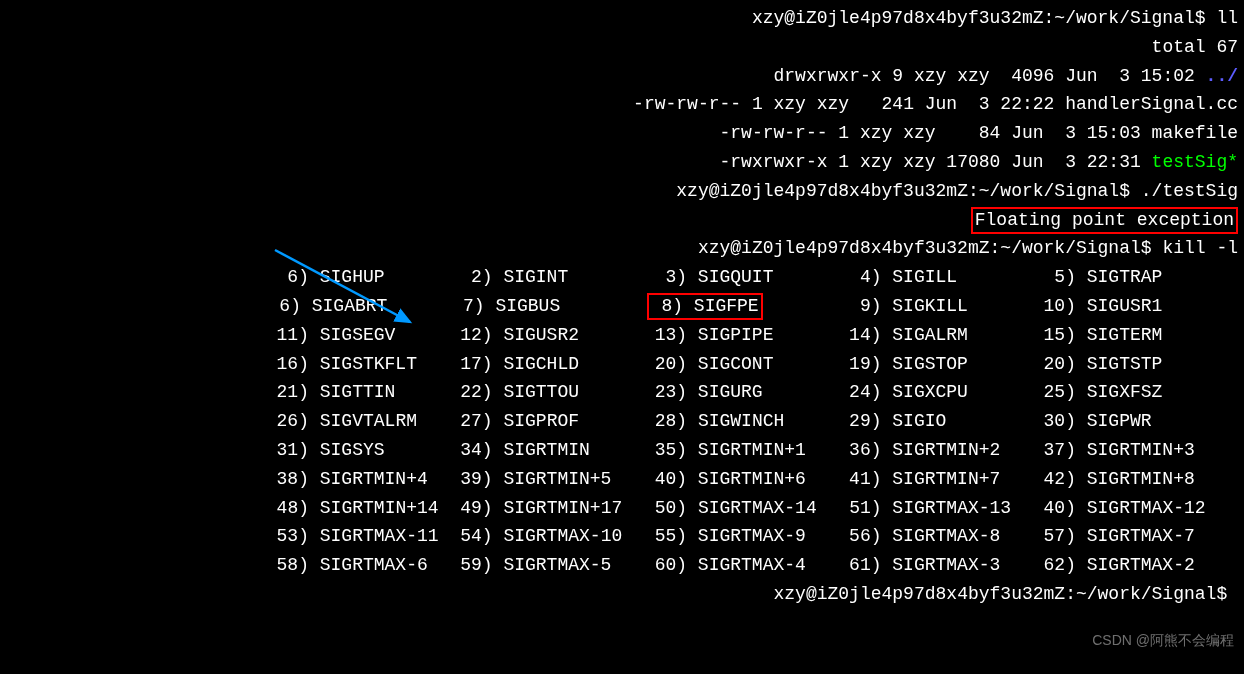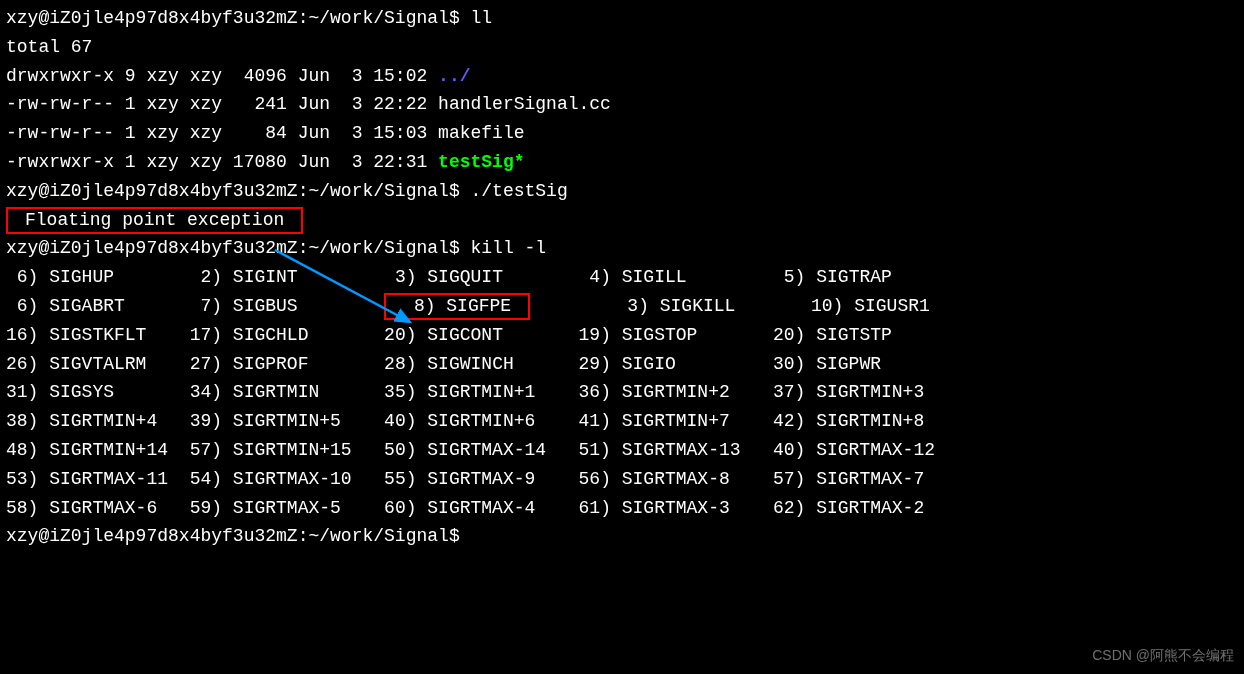--- a/index.html
+++ b/index.html
@@ -9,69 +9,71 @@
     color: #ffffff;
     font-family: "Consolas", "Courier New", monospace;
     font-size: 18px;
     line-height: 1.6;
     width: 1244px;
     height: 674px;
     box-sizing: border-box;
     position: relative;
     overflow: hidden;
   }
-  .line { white-space: pre; }
+  .line { white-space: pre; text-align: right; }
   .prompt-user { color: #ffffff; }
   .path { color: #ffffff; }
   .dir { color: #5c5cff; font-weight: bold; }
-  .exec { color: #00ff00; font-weight: bold; }
+  .exec { color: #00ff00; font-weight: normal; }
   .red-box {
     border: 2px solid #ff0000;
-    padding: 0 17px;
+    padding: 0 2px;
     display: inline-block;
     line-height: 1.3;
   }
   .signal-table {
     white-space: pre;
   }
   .arrow-svg {
     position: absolute;
     left: 270px;
     top: 240px;
     pointer-events: none;
   }
   .watermark {
     position: absolute;
     right: 10px;
-    bottom: 8px;
+    bottom: 23px;
     color: rgba(200,200,200,0.55);
     font-family: sans-serif;
     font-size: 14px;
   }
 </style>
 </head>
 <body>
 
 <div id="terminal">
     <div class="line"><span class="prompt-user">xzy@iZ0jle4p97d8x4byf3u32mZ</span><span class="path">:~/work/Signal$</span> <span>ll</span></div>
     <div class="line">total 67</div>
     <div class="line">drwxrwxr-x 9 xzy xzy  4096 Jun  3 15:02 <span class="dir">../</span></div>
     <div class="line">-rw-rw-r-- 1 xzy xzy   241 Jun  3 22:22 <span>handlerSignal.cc</span></div>
     <div class="line">-rw-rw-r-- 1 xzy xzy    84 Jun  3 15:03 <span>makefile</span></div>
     <div class="line">-rwxrwxr-x 1 xzy xzy 17080 Jun  3 22:31 <span class="exec">testSig*</span></div>
     <div class="line"><span class="prompt-user">xzy@iZ0jle4p97d8x4byf3u32mZ</span><span class="path">:~/work/Signal$</span> <span>./testSig</span></div>
     <div class="line"><span class="red-box">Floating point exception</span></div>
     <div class="line"><span class="prompt-user">xzy@iZ0jle4p97d8x4byf3u32mZ</span><span class="path">:~/work/Signal$</span> <span>kill -l</span></div>
     <div class="line signal-table"><span> 6) SIGHUP</span>       <span> 2) SIGINT</span>        <span> 3) SIGQUIT</span>       <span> 4) SIGILL</span>        <span> 5) SIGTRAP</span>       </div>
-    <div class="line signal-table"><span> 6) SIGABRT</span>      <span> 7) SIGBUS</span>        <span class="red-box"> 8) SIGFPE</span>        <span> 3) SIGKILL</span>       <span>10) SIGUSR1</span>       </div>
+    <div class="line signal-table"><span> 6) SIGABRT</span>      <span> 7) SIGBUS</span>        <span class="red-box"> 8) SIGFPE</span>        <span> 9) SIGKILL</span>       <span>10) SIGUSR1</span>       </div>
+    <div class="line signal-table"><span>11) SIGSEGV</span>      <span>12) SIGUSR2</span>       <span>13) SIGPIPE</span>       <span>14) SIGALRM</span>       <span>15) SIGTERM</span>       </div>
     <div class="line signal-table"><span>16) SIGSTKFLT</span>    <span>17) SIGCHLD</span>       <span>20) SIGCONT</span>       <span>19) SIGSTOP</span>       <span>20) SIGTSTP</span>       </div>
+    <div class="line signal-table"><span>21) SIGTTIN</span>      <span>22) SIGTTOU</span>       <span>23) SIGURG</span>        <span>24) SIGXCPU</span>       <span>25) SIGXFSZ</span>       </div>
     <div class="line signal-table"><span>26) SIGVTALRM</span>    <span>27) SIGPROF</span>       <span>28) SIGWINCH</span>      <span>29) SIGIO</span>         <span>30) SIGPWR</span>        </div>
     <div class="line signal-table"><span>31) SIGSYS</span>       <span>34) SIGRTMIN</span>      <span>35) SIGRTMIN+1</span>    <span>36) SIGRTMIN+2</span>    <span>37) SIGRTMIN+3</span>    </div>
     <div class="line signal-table"><span>38) SIGRTMIN+4</span>   <span>39) SIGRTMIN+5</span>    <span>40) SIGRTMIN+6</span>    <span>41) SIGRTMIN+7</span>    <span>42) SIGRTMIN+8</span>    </div>
-    <div class="line signal-table"><span>48) SIGRTMIN+14</span>  <span>57) SIGRTMIN+15</span>   <span>50) SIGRTMAX-14</span>   <span>51) SIGRTMAX-13</span>   <span>40) SIGRTMAX-12</span>   </div>
+    <div class="line signal-table"><span>48) SIGRTMIN+14</span>  <span>49) SIGRTMIN+17</span>   <span>50) SIGRTMAX-14</span>   <span>51) SIGRTMAX-13</span>   <span>40) SIGRTMAX-12</span>   </div>
     <div class="line signal-table"><span>53) SIGRTMAX-11</span>  <span>54) SIGRTMAX-10</span>   <span>55) SIGRTMAX-9</span>    <span>56) SIGRTMAX-8</span>    <span>57) SIGRTMAX-7</span>    </div>
     <div class="line signal-table"><span>58) SIGRTMAX-6</span>   <span>59) SIGRTMAX-5</span>    <span>60) SIGRTMAX-4</span>    <span>61) SIGRTMAX-3</span>    <span>62) SIGRTMAX-2</span>    </div>
     <div class="line"><span class="prompt-user">xzy@iZ0jle4p97d8x4byf3u32mZ</span><span class="path">:~/work/Signal$</span> </div>
   </div>
 
 <svg class="arrow-svg" width="160" height="95">
   <defs>
     <marker id="arrowhead" markerWidth="8" markerHeight="8" refX="6" refY="3" orient="auto">
       <polygon points="0 0, 7 3, 0 6" fill="#0099ff"></polygon>
     </marker>

